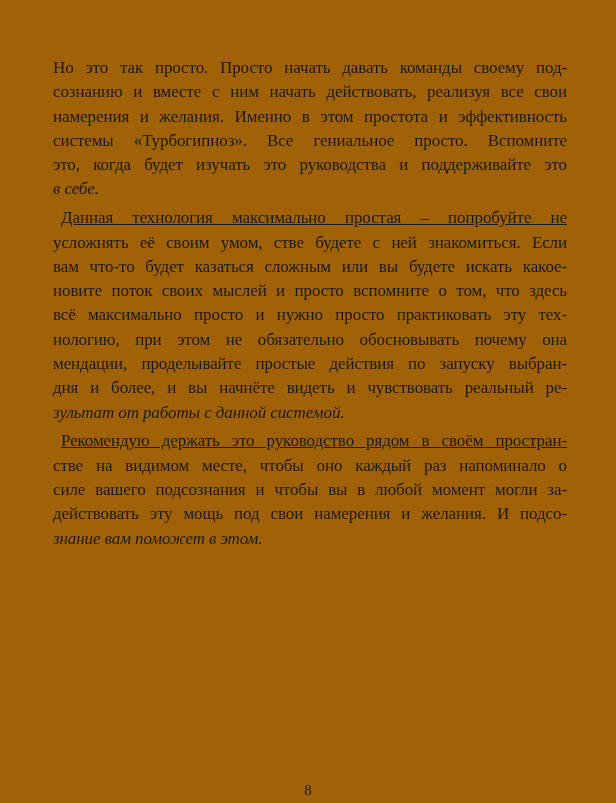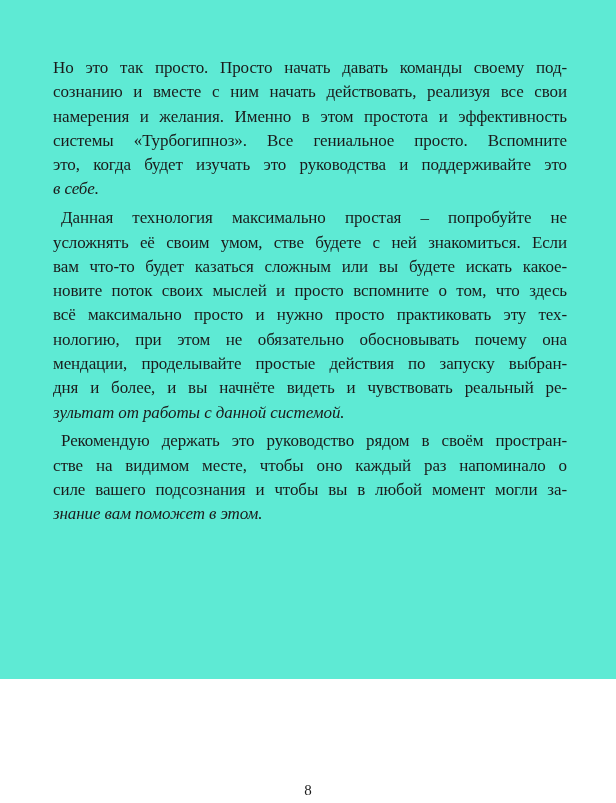--- a/index.html
+++ b/index.html
@@ -8,23 +8,23 @@
   }
   body {
     width: 616px;
     height: 803px;
     background: #ffffff;
     overflow: hidden;
     position: relative;
   }
   .page {
     width: 616px;
-    height: 679px;
+    height: 803px;
     position: relative;
-    background: #5eead4;
+    background: #a16207;
     font-family: "Liberation Serif", "DejaVu Serif", serif;
     color: #1b1b1b;
   }
   .text-block {
     position: absolute;
     top: 56px;
     left: 53px;
     width: 514px;
     font-size: 17px;
     line-height: 24.3px;
@@ -38,20 +38,21 @@
     white-space: normal;
     height: 24.3px;
     overflow: hidden;
   }
   .line.last-line {
     text-align-last: left;
     font-style: italic;
   }
   .paragraph.indented .line:first-child {
     text-indent: 8px;
+    text-decoration: underline;
   }
   .page-number {
     position: absolute;
     top: 781px;
     left: 0;
     width: 616px;
     text-align: center;
     font-size: 15px;
     line-height: 18px;
     color: #1b1b1b;
@@ -78,17 +79,18 @@
         <div class="line">всё максимально просто и нужно просто практиковать эту тех-</div>
         <div class="line">нологию, при этом не обязательно обосновывать почему она</div>
         <div class="line">мендации, проделывайте простые действия по запуску выбран-</div>
         <div class="line">дня и более, и вы начнёте видеть и чувствовать реальный ре-</div>
         <div class="line last-line">зультат от работы с данной системой.</div>
       </div>
       <div class="paragraph indented">
         <div class="line">Рекомендую держать это руководство рядом в своём простран-</div>
         <div class="line">стве на видимом месте, чтобы оно каждый раз напоминало о</div>
         <div class="line">силе вашего подсознания и чтобы вы в любой момент могли за-</div>
+        <div class="line">действовать эту мощь под свои намерения и желания. И подсо-</div>
         <div class="line last-line">знание вам поможет в этом.</div>
       </div>
     </div>
   <div class="page-number">8</div>
 </div>
 
 </body></html>

